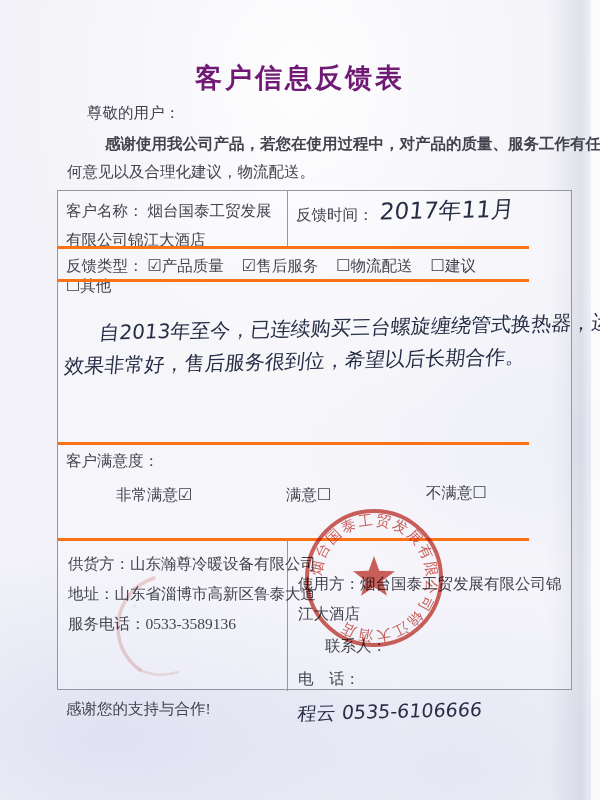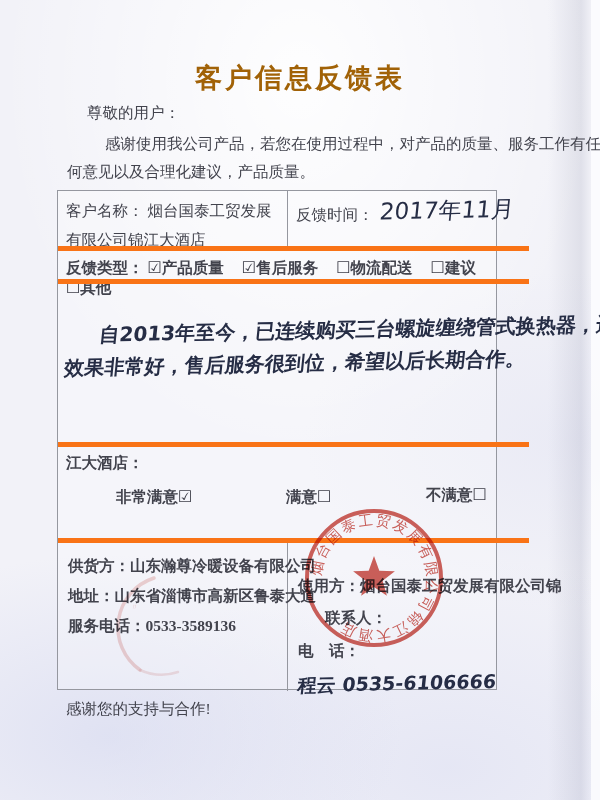--- a/index.html
+++ b/index.html
@@ -21,53 +21,53 @@
     position:absolute;top:0;right:8px;width:44px;height:100%;
     background:linear-gradient(to right, rgba(255,255,255,0), rgba(110,115,145,.14) 75%, rgba(255,255,255,0));
   }
   .edge-strip-right{
     position:absolute;top:0;right:0;width:9px;height:100%;background:rgba(252,252,254,.9);
   }
   .abs{position:absolute;}
   .printed{color:#42434d;font-size:15.5px;line-height:1.2;white-space:nowrap;}
   .title{
     left:0;top:60px;width:600px;text-align:center;
-    font-size:27px;font-weight:bold;letter-spacing:3px;color:#a16207;
+    font-size:27px;font-weight:bold;letter-spacing:3px;color:#701a75;
   }
   .hand{
     font-family:"DejaVu Sans",sans-serif;color:#262d45;
     display:inline-block;transform:skewX(-7deg) rotate(-1.2deg);
     white-space:nowrap;
   }
   .box{font-family:"DejaVu Sans",sans-serif;font-size:16px;color:#3c3d47;}
   .tbl{
-    position:absolute;left:57px;top:190px;width:440px;height:500px;
+    position:absolute;left:57px;top:190px;width:515px;height:500px;
     border:1px solid #95979f;box-sizing:border-box;background:rgba(255,255,255,.25);
   }
   .row{position:absolute;left:0;width:471px;box-sizing:border-box;}
-  .row.bt{border-top:5px solid #f97316;font-weight:bold;}
+  .row.bt{border-top:3px solid #f97316;}
   .cell-left{position:absolute;left:0;top:0;bottom:0;width:230px;border-right:1px solid #95979f;box-sizing:border-box;padding:6px 8px;}
   .cell-right{position:absolute;left:230px;top:0;bottom:0;right:0;padding:6px 8px;}
   .wrap{white-space:normal;line-height:1.85;}
   .fb-item{margin-right:14px;}
   .stamp{position:absolute;mix-blend-mode:multiply;opacity:.85;}
   .ghost-arc{position:absolute;mix-blend-mode:multiply;opacity:.5;}
 </style>
 </head>
 <body>
 
 <div class="paper"></div>
 <div class="edge-shadow-right"></div>
 <div class="edge-strip-right"></div>
 
 <div class="abs title">客户信息反馈表</div>
 
 <div class="abs printed" style="left:87px;top:104px;">尊敬的用户：</div>
-<div class="abs printed" style="left:105px;top:135px;">感谢使用我公司产品，若您在使用过程中，对产品的质量、服务工作有任</div>
-<div class="abs printed" style="left:67px;top:163px;">何意见以及合理化建议，产品质量。</div>
+<div class="abs printed" style="left:105px;top:135px;font-weight:bold;">感谢使用我公司产品，若您在使用过程中，对产品的质量、服务工作有任</div>
+<div class="abs printed" style="left:67px;top:163px;">何意见以及合理化建议，物流配送。</div>
 
 <div class="tbl">
 
   <div class="row" style="top:0;height:55px;">
     <div class="cell-left">
       <span class="printed wrap">
         <span>客户名称：</span>
         <span>烟台国泰工贸发展有限公司锦江大酒店</span>
       </span>
     </div>
@@ -89,40 +89,41 @@
   <div class="row bt" style="top:88px;height:163px;">
     <div class="abs" style="left:42px;top:32px;">
       <span class="hand" style="font-size:20px;">自2013年至今，已连续购买三台螺旋缠绕管式换热器，运行</span>
     </div>
     <div class="abs" style="left:7px;top:66px;">
       <span class="hand" style="font-size:20px;">效果非常好，售后服务很到位，希望以后长期合作。</span>
     </div>
   </div>
 
   <div class="row bt" style="top:251px;height:96px;">
-    <div class="abs printed" style="left:8px;top:7px;">江大酒店：</div>
+    <div class="abs printed" style="left:8px;top:7px;">客户满意度：</div>
     <div class="abs printed" style="left:58px;top:40px;">
       <span>非常满意</span><span class="box">☑</span>
     </div>
     <div class="abs printed" style="left:228px;top:40px;">
       <span>满意</span><span class="box">☐</span>
     </div>
     <div class="abs printed" style="left:368px;top:38px;">
       <span>不满意</span><span class="box">☐</span>
     </div>
   </div>
 
   <div class="row bt" style="top:347px;height:153px;">
     <div class="cell-left" style="padding:8px 10px;">
       <div class="printed" style="line-height:30px;">供货方：山东瀚尊冷暖设备有限公司</div>
       <div class="printed" style="line-height:30px;">地址：山东省淄博市高新区鲁泰大道</div>
       <div class="printed" style="line-height:30px;">服务电话：0533-3589136</div>
     </div>
     <div class="cell-right" style="padding:8px 10px;">
       <div class="printed" style="line-height:30px;margin-top:20px;">使用方：烟台国泰工贸发展有限公司锦</div>
+      <div class="printed" style="line-height:30px;">江大酒店</div>
       <div class="printed" style="line-height:34px;margin-left:27px;">联系人：</div>
       <div style="line-height:32px;">
         <span class="printed">电　话：</span><span class="hand" style="font-size:19px;">程云 0535-6106666</span>
       </div>
     </div>
   </div>
 </div>
 
 <div class="abs printed" style="left:66px;top:700px;">感谢您的支持与合作!</div>
 

